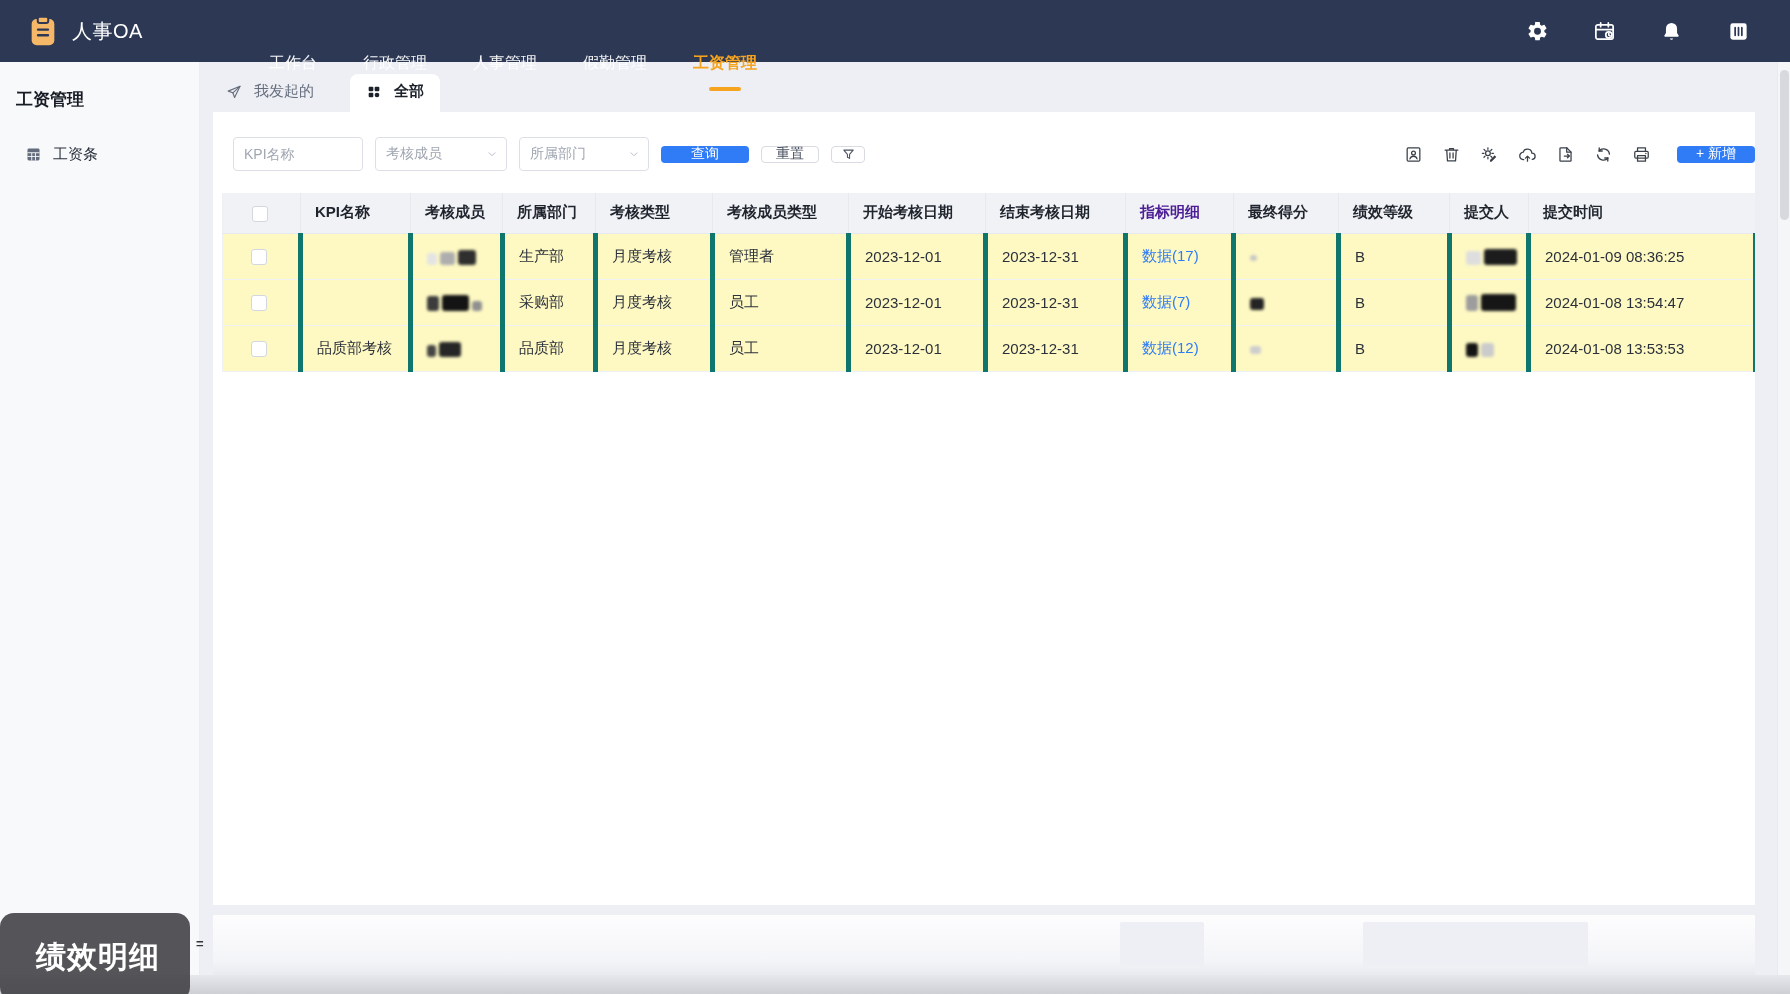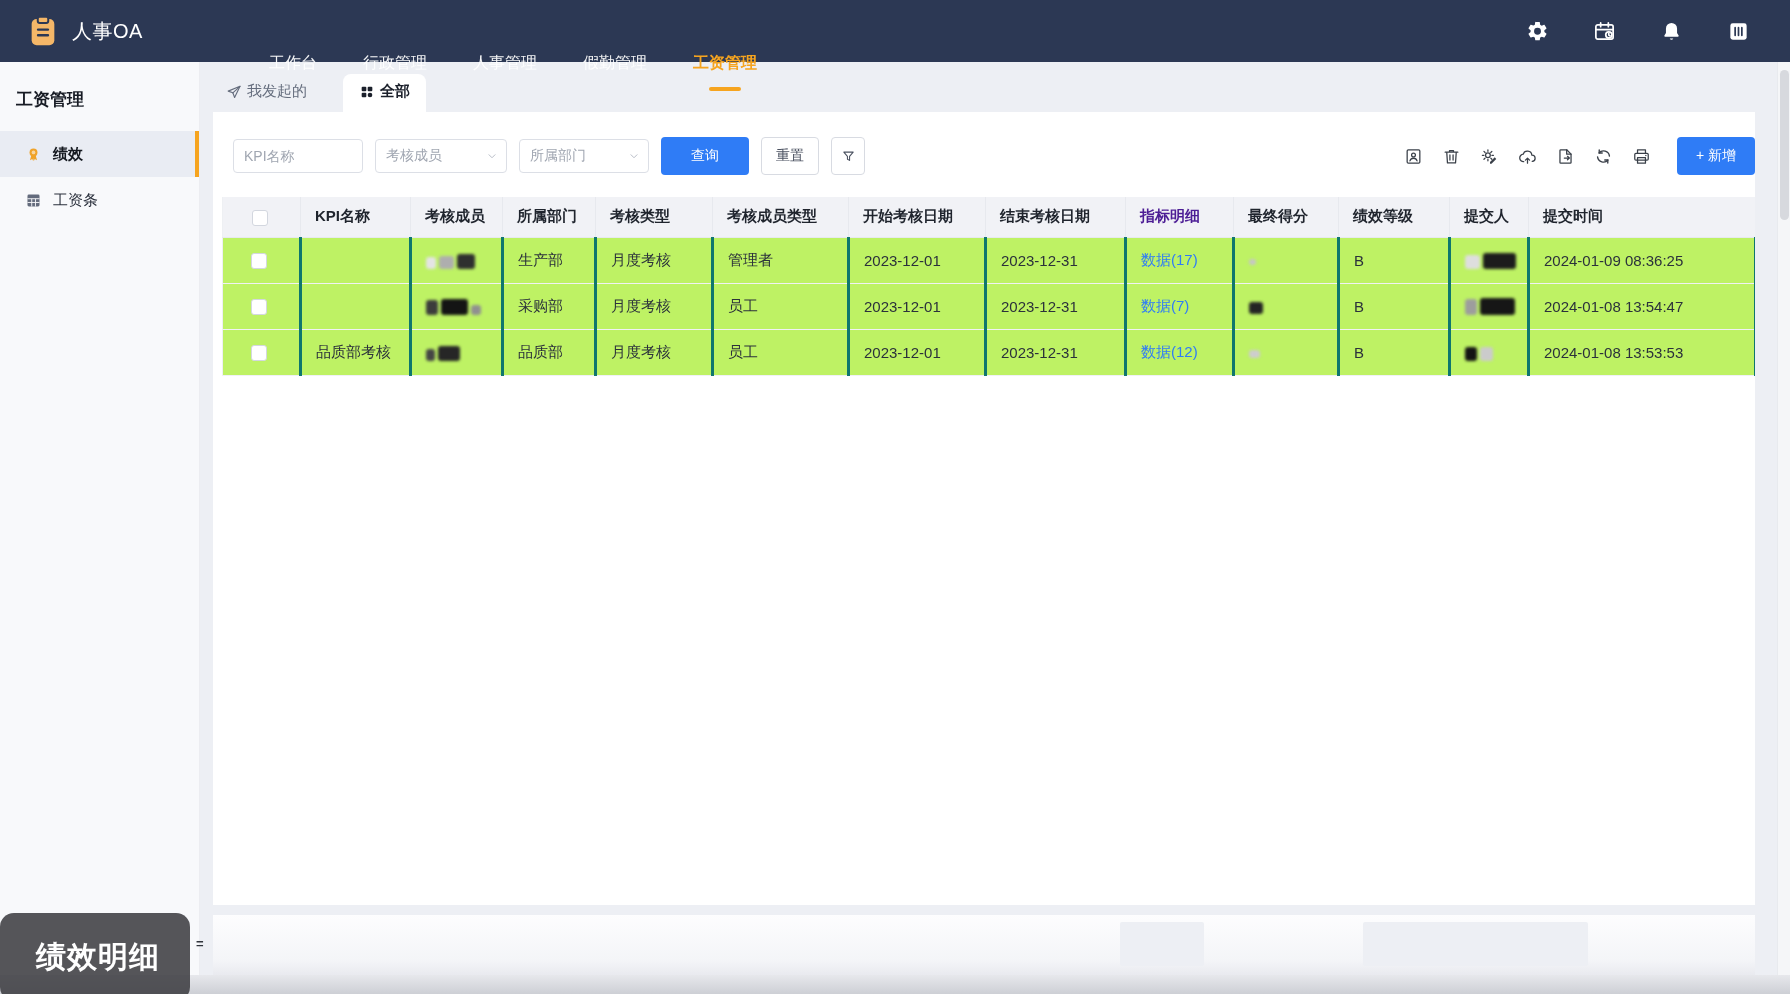--- a/index.html
+++ b/index.html
@@ -30,53 +30,53 @@
   .side-item{position:relative;display:flex;align-items:center;gap:11px;height:46px;
     padding-left:25px;font-size:15px;color:#2a303c;cursor:pointer;}
   .s-ic{width:17px;height:17px;color:#636b7c;display:flex;flex:none;}
   .side-item.active{background:#e9ecf3;font-weight:700;color:#14181f;}
   .side-item.active::after{content:"";position:absolute;right:0;top:0;bottom:0;width:4px;background:#f6a41f;}
   .side-item.active .s-ic{color:#f0a32a;}
 
   
   .main{position:absolute;left:200px;top:62px;right:0;bottom:0;}
   .tabbar{display:flex;align-items:flex-end;height:50px;padding-left:26px;}
-  .tab{display:flex;align-items:center;gap:5px;padding:8px 0 11px;margin-right:36px;
+  .tab{display:flex;align-items:center;gap:12px;padding:8px 0 11px;margin-right:36px;
     font-size:15px;color:#656d7d;cursor:pointer;white-space:nowrap;}
   .t-ic{width:16px;height:16px;display:flex;}
   .tab.active{background:#fff;border-radius:8px 8px 0 0;padding:8px 16px 11px;margin-right:14px;
     color:#1b202b;font-weight:700;text-align:right;}
 
   .panel{position:absolute;left:13px;right:35px;top:50px;bottom:89px;background:#fff;overflow:hidden;}
   .filter-row{display:flex;align-items:center;gap:12px;padding:25px 0 0 20px;}
   .f-input{width:130px;height:34px;border:1px solid #dcdfe6;border-radius:4px;padding:0 10px;
     font-size:14px;color:#333;background:#fff;outline:none;font-family:inherit;}
   .f-input::placeholder{color:#a0a6b1;}
   .f-select{width:132px;height:34px;border:1px solid #dcdfe6;border-radius:4px;display:flex;
     align-items:center;justify-content:space-between;padding:0 8px 0 10px;font-size:14px;
     color:#a0a6b1;background:#fff;cursor:pointer;}
   .chev{width:12px;height:12px;color:#b9bec8;display:flex;}
-  .btn{height:38px;border-radius:4px;font-size:14px;display:flex;align-items:center;
+  .btn{height:17px;border-radius:4px;font-size:14px;display:flex;align-items:center;
     justify-content:center;cursor:pointer;white-space:nowrap;}
   .btn-primary{width:88px;background:#2f7cf6;color:#fff;}
   .btn-plain{width:58px;background:#fff;border:1px solid #d8dbe2;color:#4a5160;}
   .btn-icon{width:34px;background:#fff;border:1px solid #d8dbe2;color:#4a5160;}
   .btn-icon .i{width:15px;height:15px;display:flex;}
   .toolbar{margin-left:auto;display:flex;align-items:center;gap:19px;}
   .tb-ic{width:19px;height:19px;color:#3a4049;cursor:pointer;display:flex;}
   .btn-add{width:78px;background:#2f7cf6;color:#fff;margin-left:14px;}
 
   
   .grid-table{margin:22px 0 0 9px;border-collapse:collapse;table-layout:fixed;width:calc(100% - 9px);}
   .grid-table th{height:40px;background:#f1f2f6;font-size:15px;font-weight:700;color:#1f242d;
     text-align:left;padding:0 4px 0 14px;border-right:1px solid #e7e9ee;border-bottom:1px solid #e7e9ee;
     white-space:nowrap;overflow:hidden;}
   .grid-table th.blue{color:#4c1d95;}
-  .grid-table td{height:46px;font-size:15px;color:#2b313b;padding:0 4px 0 14px;background:#bef264;
-    border-right:3px solid #0f766e;border-bottom:1px solid #f0f1f5;white-space:nowrap;overflow:hidden;}
+  .grid-table td{height:46px;font-size:15px;color:#2b313b;padding:0 4px 0 14px;background:#fef9c3;
+    border-right:5px solid #0f766e;border-bottom:1px solid #f0f1f5;white-space:nowrap;overflow:hidden;}
   .grid-table th:first-child,.grid-table td:first-child{border-left:1px solid #eef0f3;text-align:center;padding-left:0;}
   .cb{width:16px;height:16px;border:1px solid #d3d7df;border-radius:3px;background:#fff;
     display:inline-block;vertical-align:middle;cursor:pointer;}
   .link{color:#2f7cf6;cursor:pointer;}
   .redact{display:inline-flex;align-items:flex-end;gap:3px;filter:blur(1.4px);vertical-align:middle;}
   .redact i{display:inline-block;border-radius:3px;}
 
   
   .panel-footer{position:absolute;left:13px;right:35px;top:853px;height:60px;
     background:linear-gradient(180deg,#fdfdfe 0%,#f4f5f8 75%,#e9eaef 100%);}
@@ -141,31 +141,20 @@
             <rect x="3.5" y="3.5" width="17" height="17" rx="2.5" fill="currentColor"></rect>
             <path d="M8.5 8v8M12 8v8M15.5 8v8" stroke="#2c3854" stroke-width="1.8" stroke-linecap="round"></path>
           </svg>
         </span>
       </div>
   </header>
 
   <aside class="sidebar">
     <div class="side-title">工资管理</div>
     <div id="sideItems">
-        <div class="side-item active">
-          <span class="s-ic">
-            <svg viewBox="0 0 24 24" fill="currentColor">
-              <path d="M9.2 12.5L7 20l3.2-1.8L11.5 21l1.5-7z"></path>
-              <path d="M14.8 12.5L17 20l-3.2-1.8L12.5 21 11 14z"></path>
-              <circle cx="12" cy="9" r="5.6"></circle>
-              <circle cx="12" cy="9" r="2.6" fill="#fff" opacity=".55"></circle>
-            </svg>
-          </span>
-          <span>绩效</span>
-        </div>
         <div class="side-item">
           <span class="s-ic">
             <svg viewBox="0 0 24 24">
               <rect x="3.5" y="3.5" width="17" height="17" rx="2" fill="currentColor"></rect>
               <path d="M3.5 9.5h17M9.5 9.5v11M14.8 9.5v11M3.5 14.8h17" stroke="#f8f9fb" stroke-width="1.3"></path>
             </svg>
           </span>
           <span>工资条</span>
         </div>
       </div>

